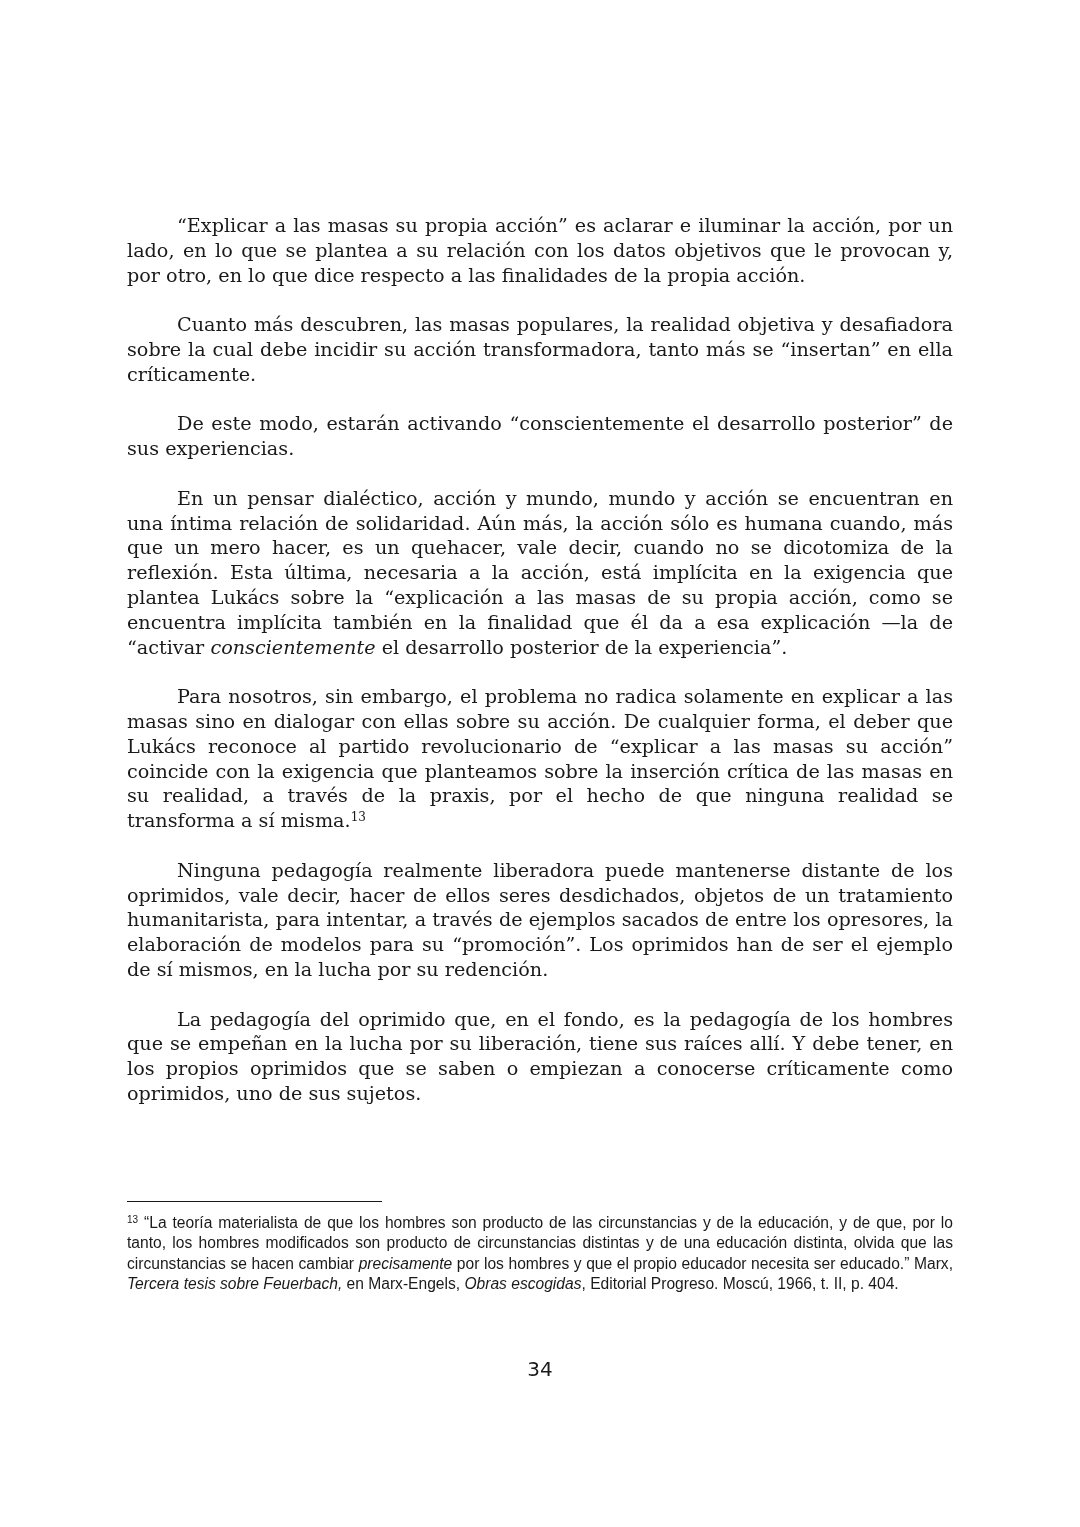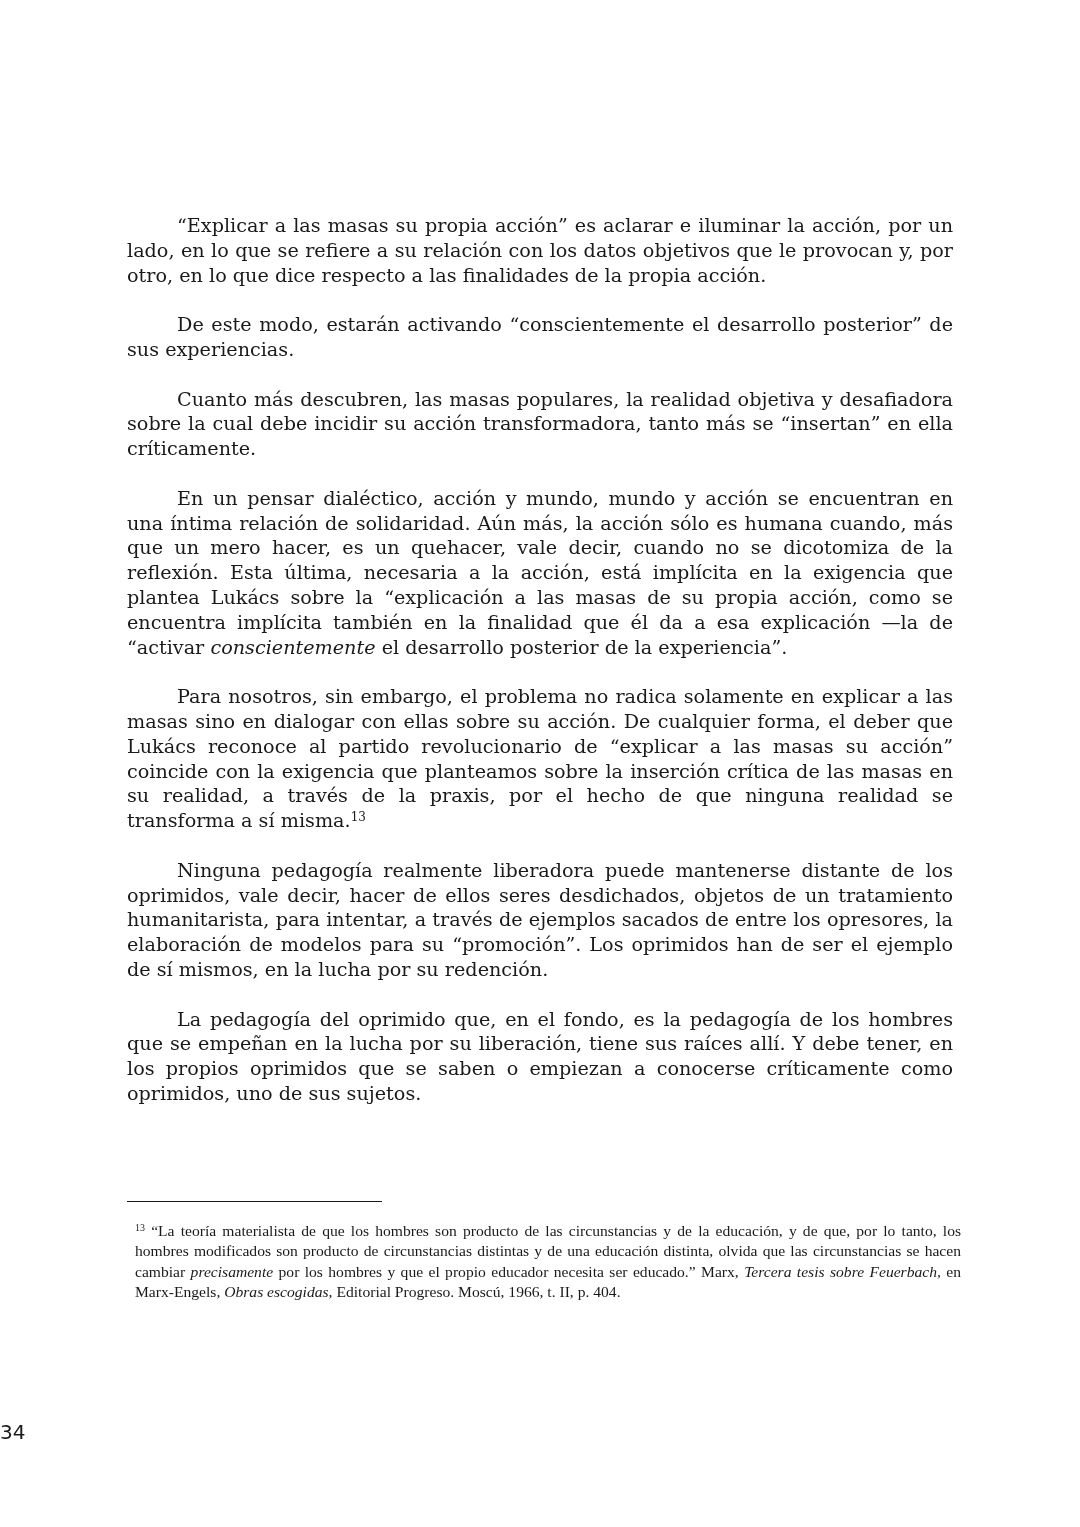--- a/index.html
+++ b/index.html
@@ -7,36 +7,36 @@
   .page {
     position: absolute; left: 127px; top: 214px; width: 826px;
     font-family: "DejaVu Serif", serif;
     font-size: 19.2px; line-height: 24.8px; color: #1a1a1a;
   }
   .para { margin: 0 0 24.8px 0; text-align: justify; text-indent: 50px; }
   .para sup { font-size: 12px; line-height: 0; vertical-align: 6px; }
   .rule { position: absolute; left: 127px; top: 1201px; width: 255px; height: 0; border-top: 1.5px solid #1a1a1a; }
   .footnote {
     position: absolute; left: 127px; top: 1213px; width: 826px;
-    font-family: Liberation Serif, serif; font-size: 15.6px; line-height: 20.3px;
-    color: #1a1a1a; text-align: justify; margin: 8px;
+    font-family: Liberation Sans, sans-serif; font-size: 15.6px; line-height: 20.3px;
+    color: #1a1a1a; text-align: justify; margin: 0;
   }
   .footnote sup { font-size: 10px; line-height: 0; vertical-align: 5px; }
   .page-number {
-    position: absolute; left: 0; width: 1080px; top: 1420px; text-align: left;
+    position: absolute; left: 0; width: 1080px; top: 1357px; text-align: center;
     font-family: "DejaVu Sans", sans-serif; font-size: 20px; color: #1a1a1a;
   }
 </style>
 </head>
 <body>
 
 <div class="page">
-  <p class="para">“Explicar a las masas su propia acción” es aclarar e iluminar la acción, por un lado, en lo que se refiere a su relación con los datos objetivos que le provocan y, por otro, en lo que dice respecto a las finalidades de la propia acción.</p>
+  <p class="para">“Explicar a las masas su propia acción” es aclarar e iluminar la acción, por un lado, en lo que se plantea a su relación con los datos objetivos que le provocan y, por otro, en lo que dice respecto a las finalidades de la propia acción.</p>
+  <p class="para">Cuanto más descubren, las masas populares, la realidad objetiva y desafiadora sobre la cual debe incidir su acción transformadora, tanto más se “insertan” en ella críticamente.</p>
   <p class="para">De este modo, estarán activando “conscientemente el desarrollo posterior” de sus experiencias.</p>
-  <p class="para">Cuanto más descubren, las masas populares, la realidad objetiva y desafiadora sobre la cual debe incidir su acción transformadora, tanto más se “insertan” en ella críticamente.</p>
   <p class="para"><span>En un pensar dialéctico, acción y mundo, mundo y acción se encuentran en una íntima relación de solidaridad. Aún más, la acción sólo es humana cuando, más que un mero hacer, es un quehacer, vale decir, cuando no se dicotomiza de la reflexión. Esta última, necesaria a la acción, está implícita en la exigencia que plantea Lukács sobre la “explicación a las masas de su propia acción, como se encuentra implícita también en la finalidad que él da a esa explicación —la de “activar </span><em>conscientemente</em><span> el desarrollo posterior de la experiencia”.</span></p>
   <p class="para"><span>Para nosotros, sin embargo, el problema no radica solamente en explicar a las masas sino en dialogar con ellas sobre su acción. De cualquier forma, el deber que Lukács reconoce al partido revolucionario de “explicar a las masas su acción” coincide con la exigencia que planteamos sobre la inserción crítica de las masas en su realidad, a través de la praxis, por el hecho de que ninguna realidad se transforma a sí misma.</span><sup>13</sup></p>
   <p class="para">Ninguna pedagogía realmente liberadora puede mantenerse distante de los oprimidos, vale decir, hacer de ellos seres desdichados, objetos de un tratamiento humanitarista, para intentar, a través de ejemplos sacados de entre los opresores, la elaboración de modelos para su “promoción”. Los oprimidos han de ser el ejemplo de sí mismos, en la lucha por su redención.</p>
   <p class="para">La pedagogía del oprimido que, en el fondo, es la pedagogía de los hombres que se empeñan en la lucha por su liberación, tiene sus raíces allí. Y debe tener, en los propios oprimidos que se saben o empiezan a conocerse críticamente como oprimidos, uno de sus sujetos.</p>
 </div>
 
 <div class="rule"></div>
 
 <p class="footnote"><sup>13</sup><span> “La teoría materialista de que los hombres son producto de las circunstancias y de la educación, y de que, por lo tanto, los hombres modificados son producto de circunstancias distintas y de una educación distinta, olvida que las circunstancias se hacen cambiar </span><em>precisamente</em><span> por los hombres y que el propio educador necesita ser educado.” Marx, </span><em>Tercera tesis sobre Feuerbach,</em><span> en Marx-Engels, </span><em>Obras escogidas</em><span>, Editorial Progreso. Moscú, 1966, t. II, p. 404.</span></p>
 

